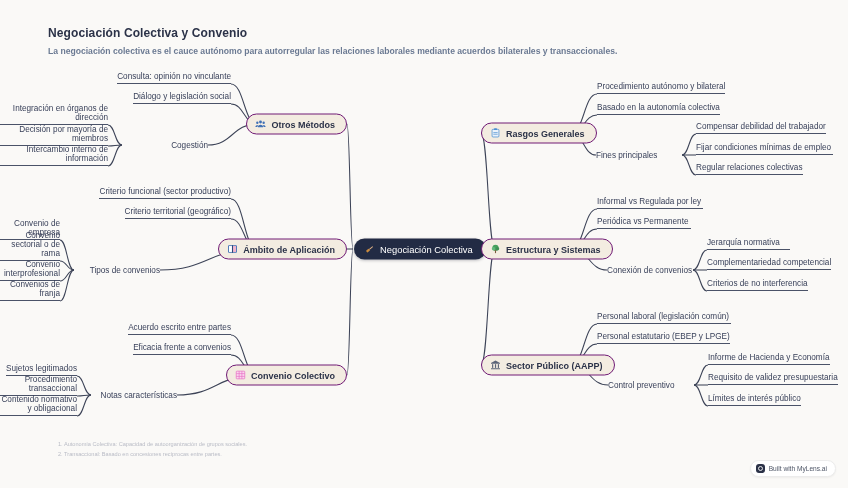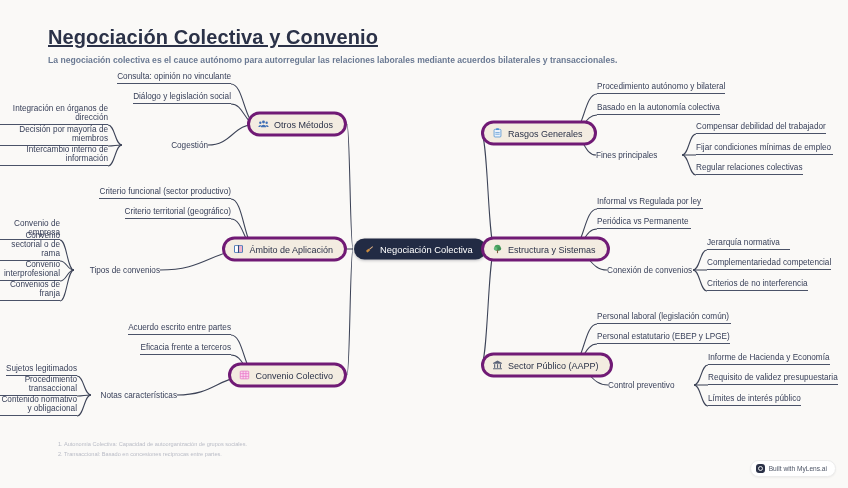--- a/index.html
+++ b/index.html
@@ -9,23 +9,22 @@
     font-family:"Liberation Sans", sans-serif;
     overflow:hidden;
     position:relative;
     color:#2e3446;
   }
   #stage{position:absolute;inset:0;}
 
   
   .hdr{position:absolute;left:48px;top:26px;}
   .hdr h1{
-    margin:0;font-size:20px;font-weight:bold;letter-spacing:.1px;
+    margin:0;font-size:12px;font-weight:bold;letter-spacing:.1px;
     color:#2b3248;
-    text-decoration:underline;
   }
   .hdr p{
     margin:6px 0 0 0;font-size:8.6px;font-weight:bold;color:#6b7a93;
   }
 
   
   #links{position:absolute;left:0;top:0;width:848px;height:488px;}
   #links path{fill:none;stroke:#3c4357;stroke-width:1.05;}
 
   
@@ -39,24 +38,24 @@
   .root{
     background:#222b44;
     color:#ffffff;
     border-radius:999px;
     padding:5px 13px 5px 10px;
     font-size:9.4px;font-weight:normal;
     box-shadow:0 1px 3px rgba(20,25,40,.28);
   }
   .branch{
     background:#f3ece1;
-    border:3px solid #701a75;
+    border:1px solid #701a75;
     border-radius:999px;
     padding:4px 11px 4px 8px;
-    font-size:9px;font-weight:normal;
+    font-size:9px;font-weight:bold;
     color:#2b3248;
   }
   .mid{
     font-size:8.2px;color:#39415a;font-weight:normal;
     background:transparent;padding:0;
   }
   .leaf{
     font-size:8.2px;color:#39415a;font-weight:normal;
     padding:0 0 2px 0;
     border-bottom:1.1px solid #4a5268;
@@ -198,21 +197,21 @@
       <div class="leaf l" style="position: absolute; top: 281px; right: 788px; min-width: 36px;">Convenio interprofesional</div>
       <div class="leaf l" style="position: absolute; top: 301px; right: 788px; min-width: 18px;">Convenios de franja</div>
       <div class="node branch" style="top: 375px; right: 501px; left: auto;">
         <svg xmlns="http://www.w3.org/2000/svg" viewBox="0 0 16 16" class="ico">
           <rect x="1.8" y="2.4" width="12.4" height="11.2" rx="1.1" fill="#fbd6ef" stroke="#e873c4" stroke-width="1.1"></rect>
           <path d="M6 2.4v11.2M10 2.4v11.2M1.8 6h12.4M1.8 10h12.4" stroke="#e873c4" stroke-width="1"></path>
         </svg>
         <span>Convenio Colectivo</span>
       </div>
       <div class="leaf l" style="position: absolute; top: 335px; right: 617px; min-width: 91px;">Acuerdo escrito entre partes</div>
-      <div class="leaf l" style="position: absolute; top: 355px; right: 617px; min-width: 81px;">Eficacia frente a terceros</div>
+      <div class="leaf l" style="position: absolute; top: 355px; right: 617px; min-width: 81px;">Eficacia frente a convenios</div>
       <div class="node mid" style="top: 395px; right: 671px;">
         <span>Notas características</span>
       </div>
       <div class="leaf l" style="position: absolute; top: 376px; right: 771px; min-width: 5px;">Sujetos legitimados</div>
       <div class="leaf l" style="position: absolute; top: 396px; right: 771px; min-width: 39px;">Procedimiento transaccional</div>
       <div class="leaf l" style="position: absolute; top: 416px; right: 771px; min-width: 61px;">Contenido normativo y obligacional</div>
       <div class="node branch" style="top: 133px; left: 481px; right: auto;">
         <svg xmlns="http://www.w3.org/2000/svg" viewBox="0 0 16 16" class="ico">
           <rect x="3" y="2.6" width="10" height="11.2" rx="1.4" fill="#eaf2fb" stroke="#4c8fd1" stroke-width="1.1"></rect>
           <rect x="5.8" y="1.2" width="4.4" height="2.6" rx="1" fill="#4c8fd1"></rect>

